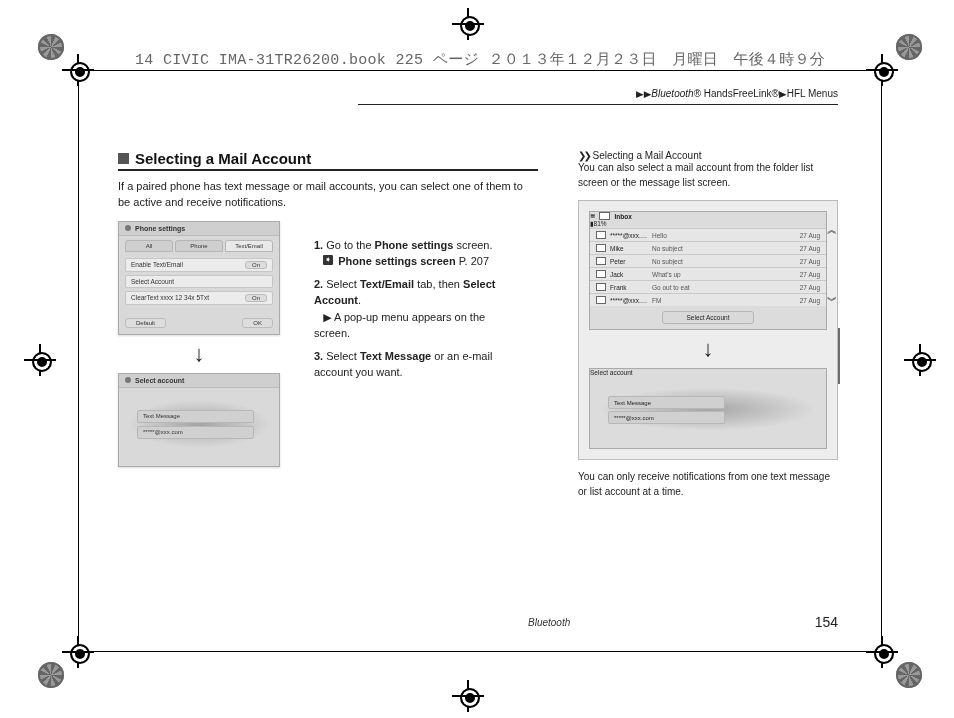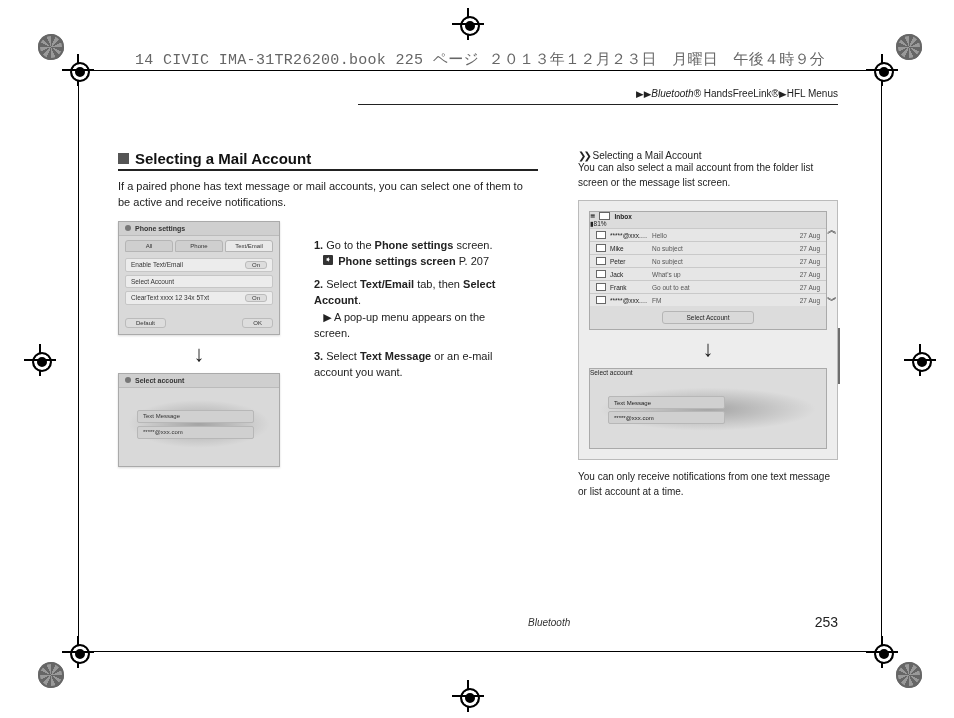--- a/index.html
+++ b/index.html
@@ -342,15 +342,15 @@
           <div class="bbtn" style="top:27px;">*****@xxx.com</div>
         </div>
       </div>
     </div>
 
     <p style="margin-top:10px;">You can only receive notifications from one text message or list account at a time.</p>
   </div>
 
   <div class="footer">
     <span class="continued">Bluetooth</span>
-    <span class="pageno">253</span>
+    <span class="pageno">154</span>
   </div>
 </div>
 
 </body></html>

